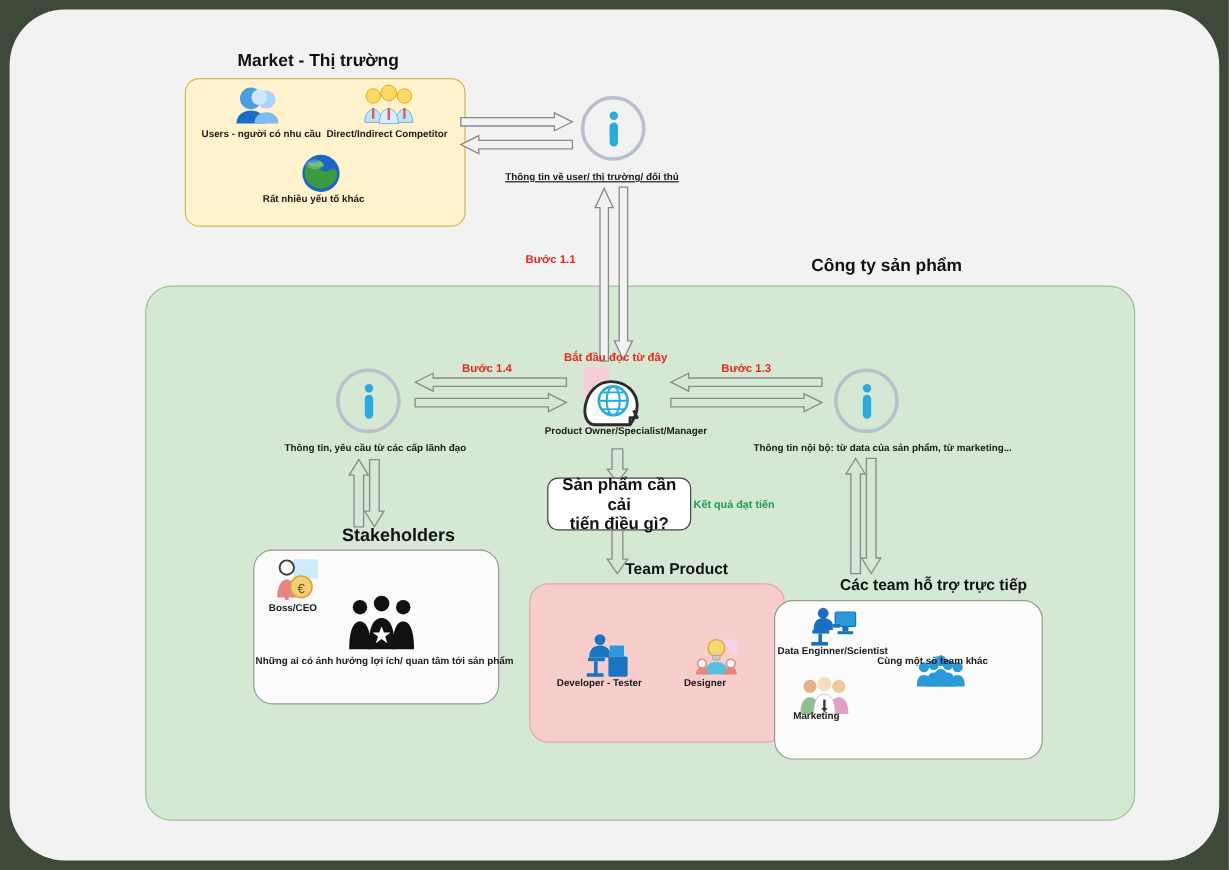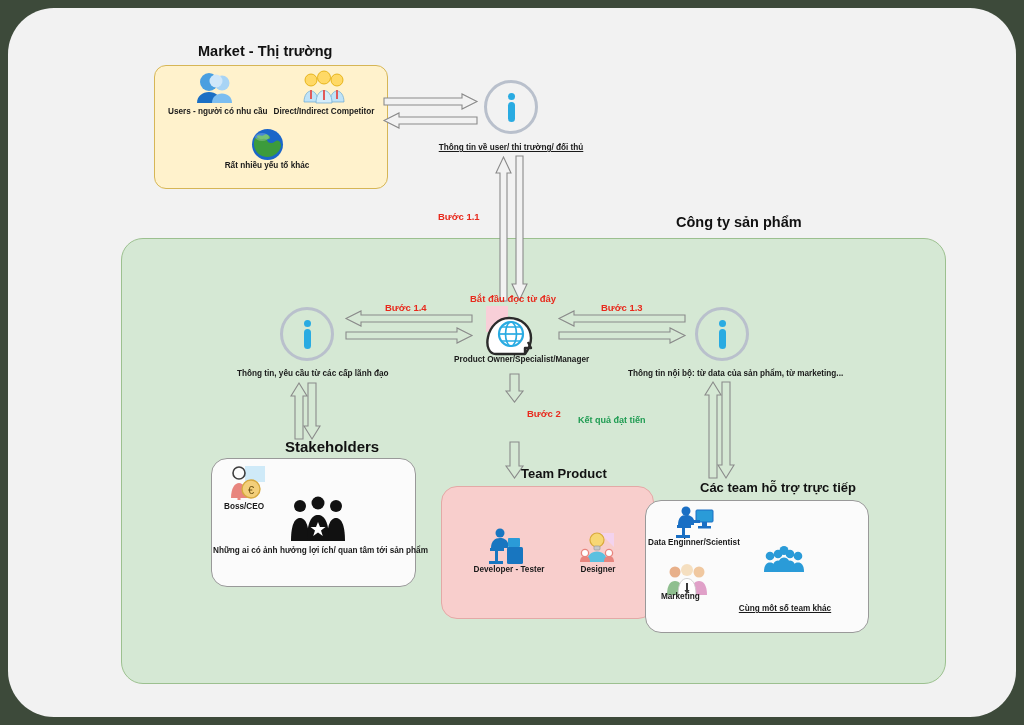--- a/index.html
+++ b/index.html
@@ -13,21 +13,21 @@
     position:absolute;left:8px;top:8px;
     width:1008px;height:709px;
     background:#f2f2f2;
     border-radius:46px;
     overflow:hidden;
   }
   .abs{position:absolute;}
 
   
   .ttl{font-weight:bold;font-size:14.5px;color:#111;white-space:nowrap;}
-  .cap{font-size:8.2px;font-weight:bold;color:#1a1a1a;white-space:nowrap;text-align:center;}
+  .cap{font-size:8.2px;font-weight:bold;color:#1a1a1a;white-space:nowrap;}
   .step{font-size:9.5px;font-weight:bold;color:#e8291c;white-space:nowrap;}
   .green-lbl{font-size:9px;font-weight:bold;color:#1f9c52;white-space:nowrap;}
 
   
   .market-box{
     background:#fff2cc;border:1.4px solid #d6b656;border-radius:12px;
   }
   .company-box{
     background:#d5e8d4;border:1.4px solid #9cc08f;border-radius:22px;
   }
@@ -175,20 +175,26 @@
   </div>
   <div class="abs cap" style="left:620px;top:361px;width:200px;">Thông tin nội bộ: từ data của sản phẩm, từ marketing...</div>
 
   <div class="abs" style="left:497px;top:366px;">
     <svg width="20" height="28" viewBox="0 0 20 28">
       <path d="M5 0 V17 H1 L9.5 28 L18 17 H14 V0 Z" fill="#d5e8d4" stroke="#8a8a8a" stroke-width="1.1"></path>
     </svg>
   </div>
   <div class="abs step" style="left:519px;top:368px;margin-top:32px;">Bước 2</div>
 
+  <div class="abs decision" style="left:448px;top:390px;width:118px;height:42px;">
+    <span style="display:block;">
+      <span>Sản phẩm cần cải</span><br>
+      <span>tiến điều gì?</span>
+    </span>
+  </div>
   <div class="abs green-lbl" style="left:570px;top:407px;">Kết quả đạt tiến</div>
 
   <div class="abs" style="left:497px;top:434px;">
     <svg width="20" height="36" viewBox="0 0 20 36">
       <path d="M5 0 V24 H1 L9.5 36 L18 24 H14 V0 Z" fill="#d5e8d4" stroke="#8a8a8a" stroke-width="1.1"></path>
     </svg>
   </div>
 
   <div class="abs" style="left:283px;top:375px;">
     <svg width="32" height="56" viewBox="0 0 32 56">
@@ -305,15 +311,15 @@
         <path d="M29 26 C29 19 31.5 16.5 35 16.5 C38.5 16.5 41 19 41 26 Z"></path>
         <circle cx="15" cy="8" r="4.3"></circle>
         <path d="M9 26 C9 18 11.5 14.5 15 14.5 C18.5 14.5 21 18 21 26 Z"></path>
         <circle cx="27" cy="8" r="4.3"></circle>
         <path d="M21 26 C21 18 23.5 14.5 27 14.5 C30.5 14.5 33 18 33 26 Z"></path>
         <circle cx="21" cy="4.5" r="4.5"></circle>
         <path d="M14 26 C14 15.5 17 11.5 21 11.5 C25 11.5 28 15.5 28 26 Z"></path>
       </g>
     </svg>
   </div>
-  <div class="abs cap" style="left:723px;top:596px;width:108px;text-decoration:underline;">Cùng một số team khác</div>
+  <div class="abs cap" style="left:723px;top:538px;width:108px;">Cùng một số team khác</div>
 
 </div>
 
 </body></html>

